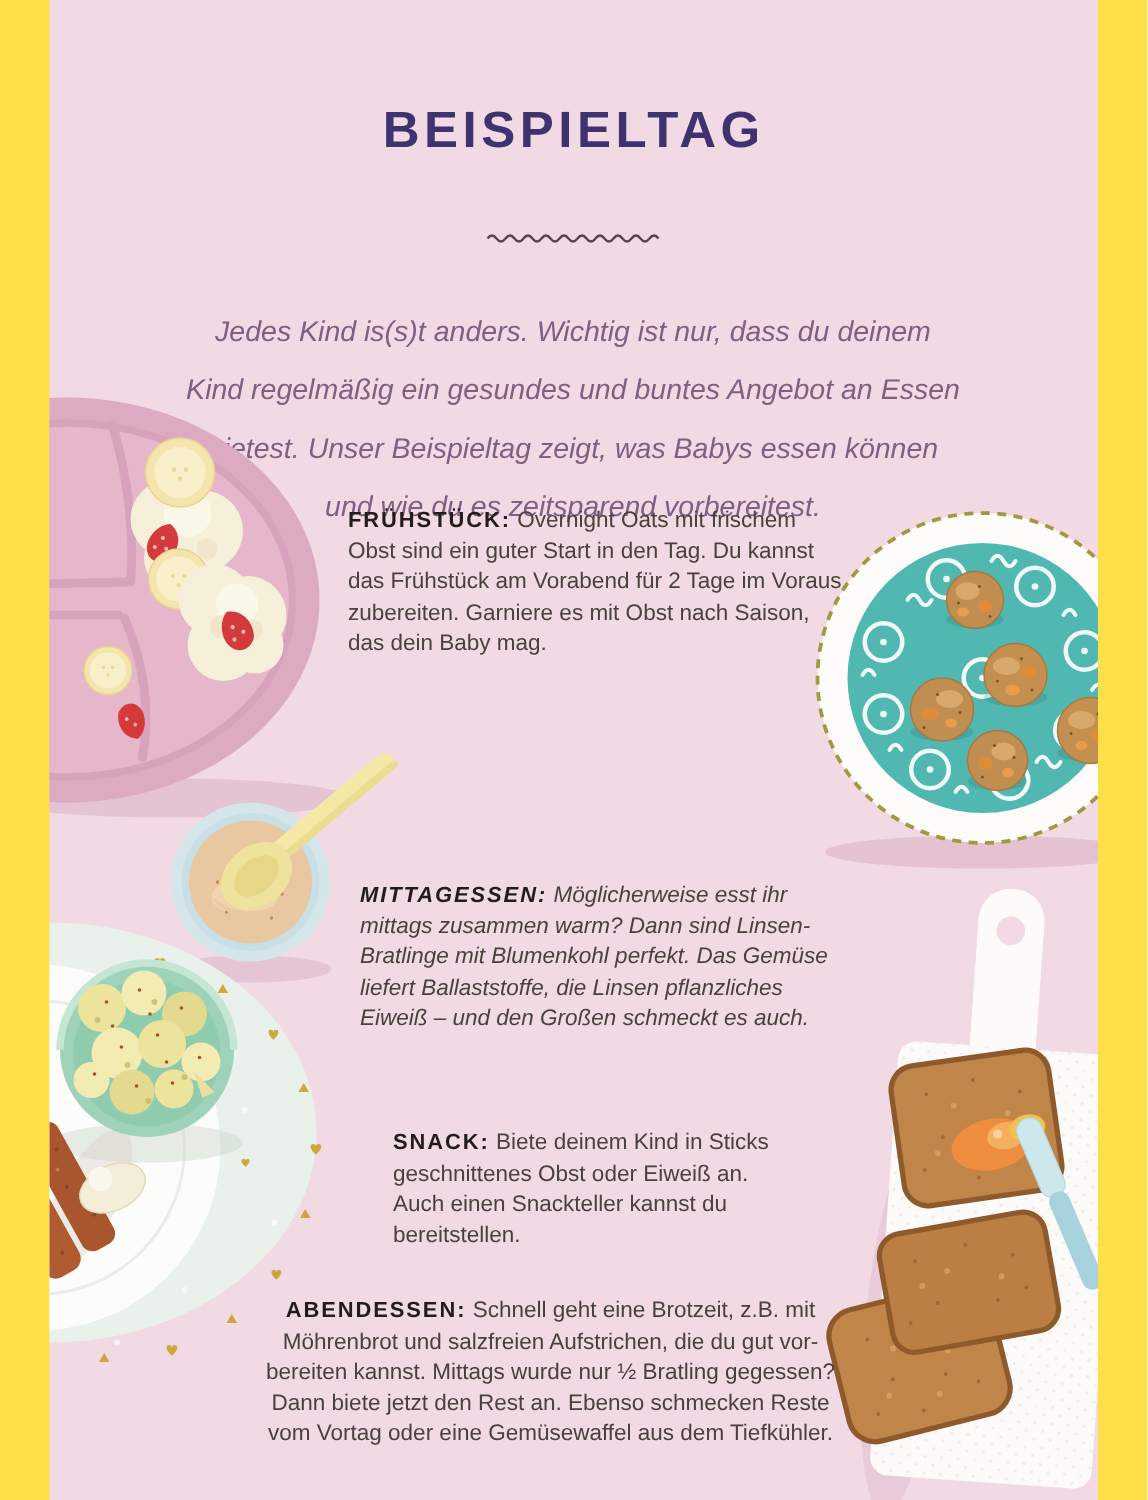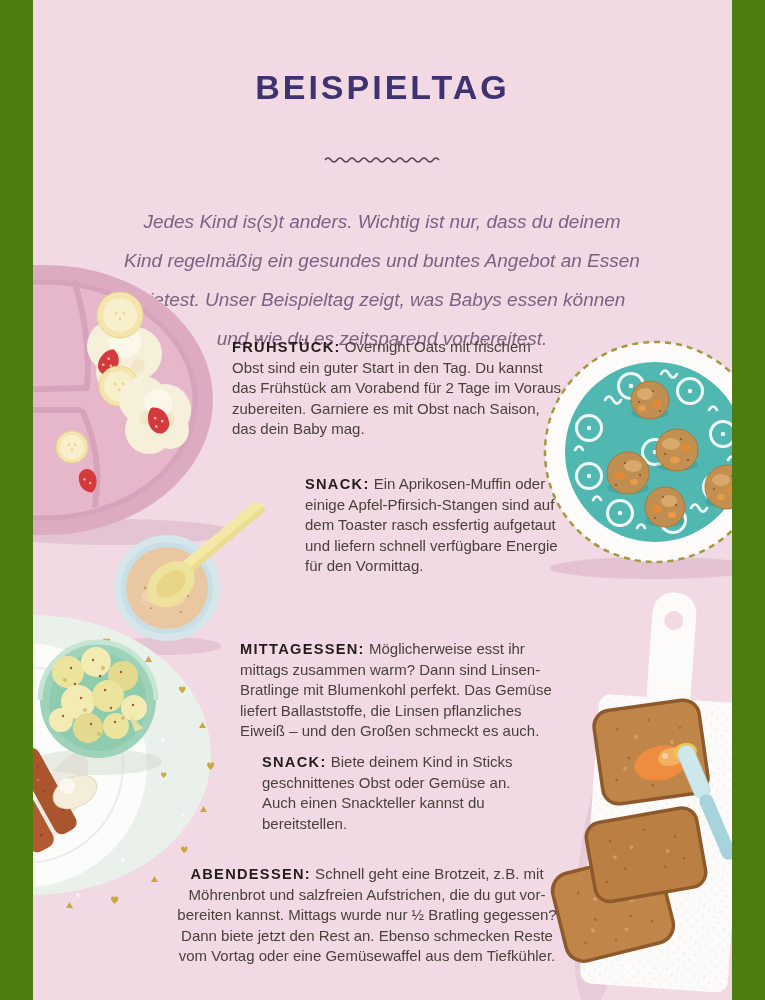--- a/index.html
+++ b/index.html
@@ -1,30 +1,30 @@
 <!DOCTYPE html>
 <html><head>
 <meta charset="utf-8">
 <style>
   html,body{margin:0;padding:0;background:#ffffff;}
-  .frame{position:relative;width:765px;height:1000px;background:#4d7c0f;overflow:hidden;
+  .frame{position:relative;width:765px;height:1000px;background:#fde047;overflow:hidden;
          font-family:"Liberation Sans",sans-serif;}
   .page{position:absolute;left:33px;top:0;width:699px;height:1000px;background:#f1dae3;overflow:hidden;}
 
   .title{position:absolute;left:0;right:0;top:42px;text-align:center;color:#3e3370;
          font-weight:bold;font-size:34px;letter-spacing:3px;line-height:44px;}
   .squiggle{position:absolute;top:152px;left:0;right:0;text-align:center;}
   .intro{position:absolute;top:183px;left:59px;width:580px;text-align:center;font-style:italic;
          font-size:19px;line-height:39px;color:#7e6083;white-space:pre-line;}
 
   .meal{position:absolute;font-size:15px;line-height:20.5px;color:#49413b;white-space:pre-line;z-index:5;}
   .meal .lbl{font-weight:bold;color:#221d1a;letter-spacing:1.3px;font-size:14.6px;}
   .m0{left:199px;top:322px;width:368px;}
   .m1{left:272px;top:459px;width:318px;}
-  .m2{left:207px;top:624px;width:352px;}
+  .m2{left:207px;top:572px;width:352px;font-style:italic;}
   .m3{left:229px;top:737px;width:300px;}
   .m4{left:122px;top:849px;width:424px;text-align:center;}
 
   .photo{position:absolute;z-index:1;}
   .ph-breakfast{left:-170px;top:258px;}
   .ph-dip{left:60px;top:500px;}
   .ph-cauli{left:-180px;top:610px;}
   .ph-muffin{left:480px;top:330px;}
   .ph-board{left:500px;top:580px;}
 </style>
@@ -407,34 +407,29 @@
 Kind regelmäßig ein gesundes und buntes Angebot an Essen
 bietest. Unser Beispieltag zeigt, was Babys essen können
 und wie du es zeitsparend vorbereitest.</p>
 
     <p class="meal m0"><span class="lbl">FRÜHSTÜCK:</span><span> Overnight Oats mit frischem
 Obst sind ein guter Start in den Tag. Du kannst
 das Frühstück am Vorabend für 2 Tage im Voraus
 zubereiten. Garniere es mit Obst nach Saison,
 das dein Baby mag.</span></p>
 
-    <p class="meal m1"><span class="lbl">SNACK:</span><span> Ein Aprikosen-Muffin oder
-einige Apfel-Pfirsich-Stangen sind auf
-dem Toaster rasch essfertig aufgetaut
-und liefern schnell verfügbare Energie
-für den Vormittag.</span></p>
 
     <p class="meal m2"><span class="lbl">MITTAGESSEN:</span><span> Möglicherweise esst ihr
 mittags zusammen warm? Dann sind Linsen-
 Bratlinge mit Blumenkohl perfekt. Das Gemüse
 liefert Ballaststoffe, die Linsen pflanzliches
 Eiweiß – und den Großen schmeckt es auch.</span></p>
 
     <p class="meal m3"><span class="lbl">SNACK:</span><span> Biete deinem Kind in Sticks
-geschnittenes Obst oder Gemüse an.
+geschnittenes Obst oder Eiweiß an.
 Auch einen Snackteller kannst du
 bereitstellen.</span></p>
 
     <p class="meal m4"><span class="lbl">ABENDESSEN:</span><span> Schnell geht eine Brotzeit, z.B. mit
 Möhrenbrot und salzfreien Aufstrichen, die du gut vor-
 bereiten kannst. Mittags wurde nur ½ Bratling gegessen?
 Dann biete jetzt den Rest an. Ebenso schmecken Reste
 vom Vortag oder eine Gemüsewaffel aus dem Tiefkühler.</span></p>
 
   </div>

